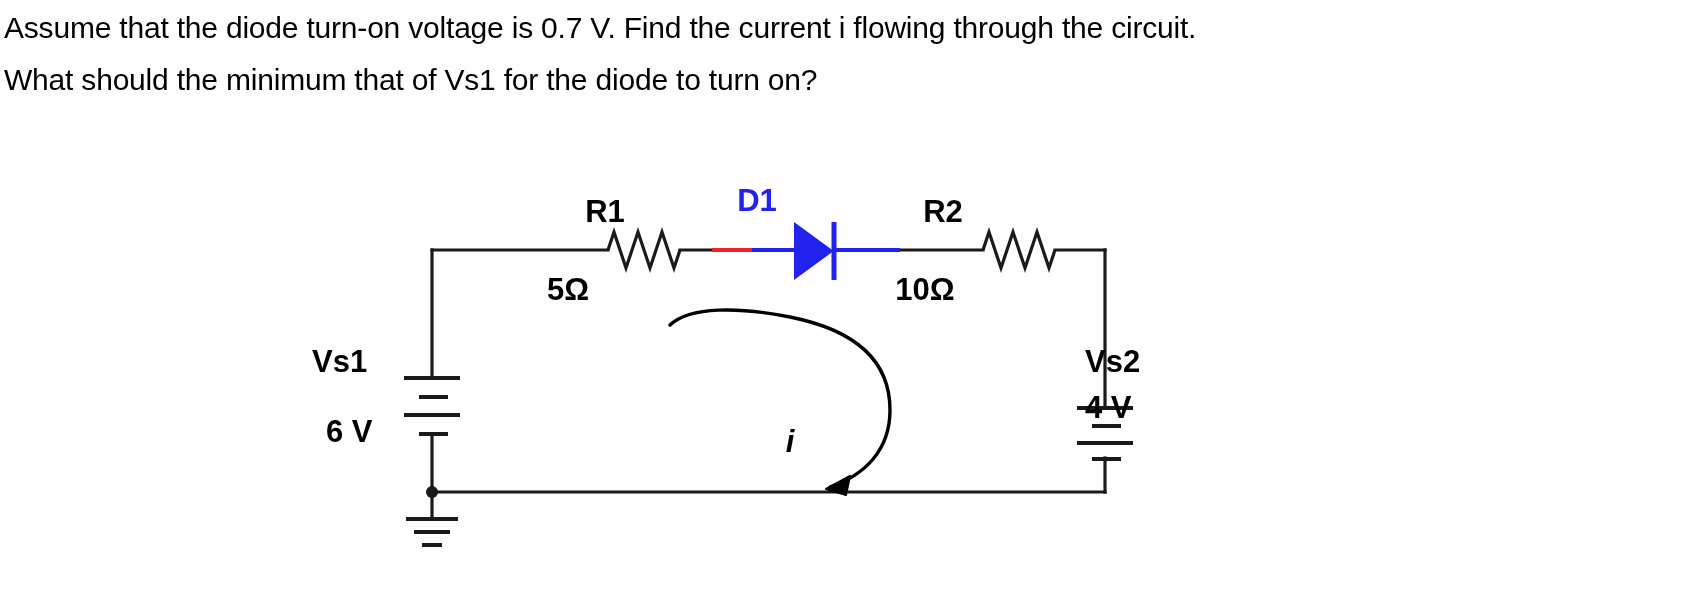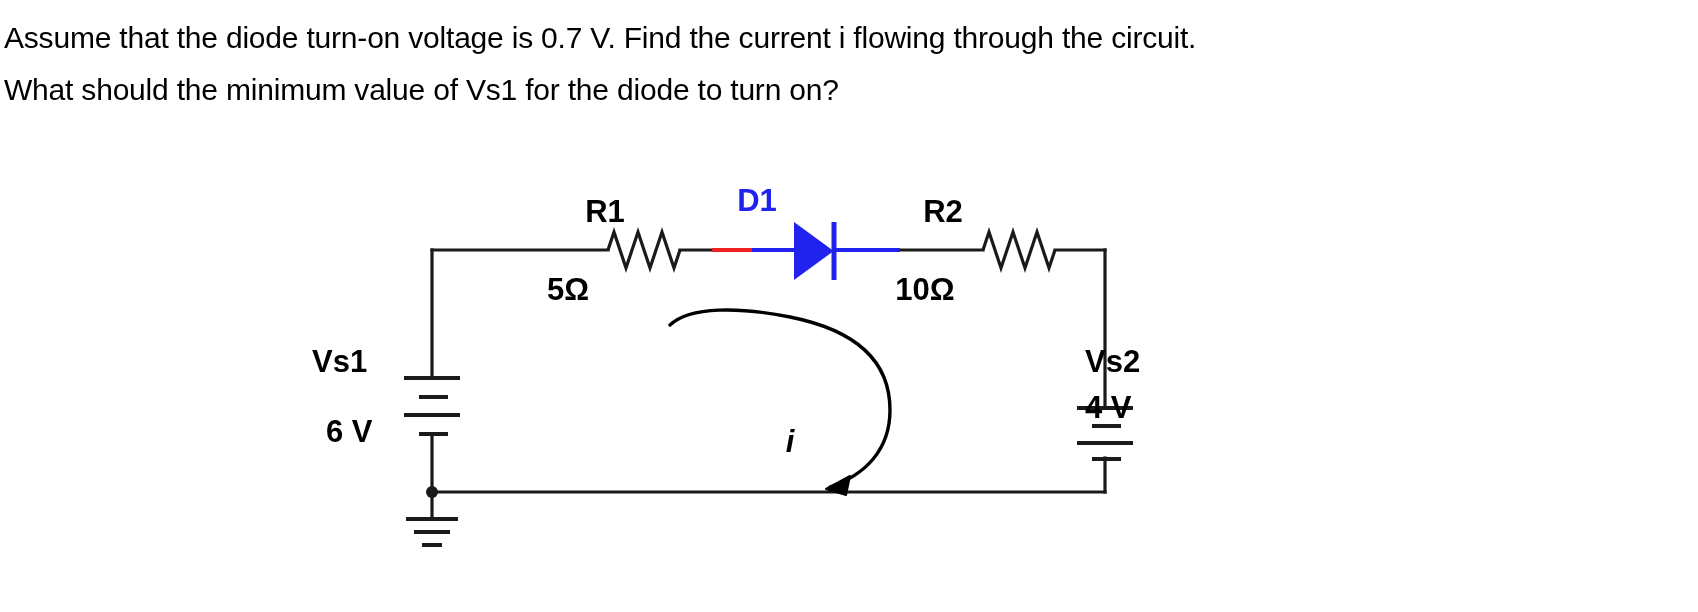--- a/index.html
+++ b/index.html
@@ -17,21 +17,21 @@
   }
   #root {
     position: relative;
     width: 1698px;
     height: 612px;
     background: #ffffff;
   }
   .qtext {
     position: absolute;
     left: 4px;
-    top: 12px;
+    top: 2px;
     width: 1600px;
     font-size: 30px;
     line-height: 52px;
     color: #000000;
     font-family: "Liberation Sans", sans-serif;
     letter-spacing: -0.2px;
     white-space: nowrap;
   }
   .qline {
     display: block;
@@ -52,21 +52,21 @@
     fill: #2222ee;
   }
 </style>
 </head>
 <body>
 
 <div id="root">
 
   <div class="qtext">
     <span class="qline">Assume that the diode turn-on voltage is 0.7 V. Find the current i flowing through the circuit.</span>
-    <span class="qline">What should the minimum value of Vs1 for the diode to turn on?</span>
+    <span class="qline">What should the minimum that of Vs1 for the diode to turn on?</span>
   </div>
 
   <svg id="circuit" width="1698" height="612" viewBox="0 0 1698 612">
 
     <g stroke="#1a1a1a" stroke-width="3.2" fill="none" stroke-linecap="square">
 
       <path d="M 432,250 L 432,378"></path>
 
       <path d="M 432,250 L 608,250"></path>
 

